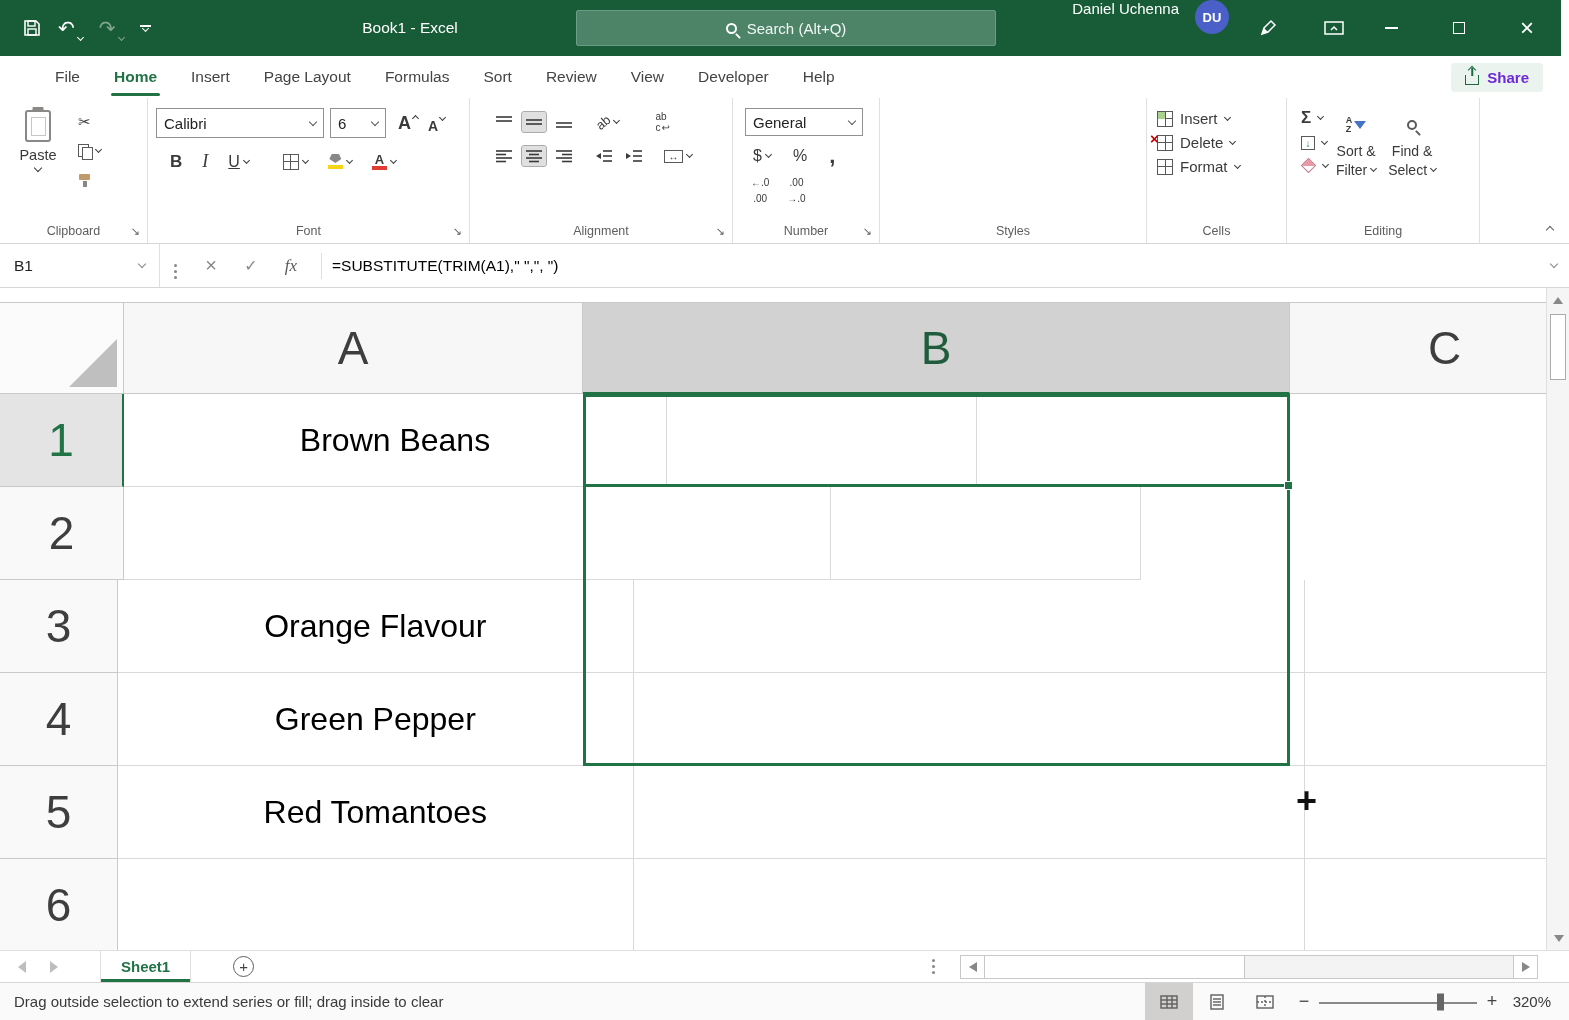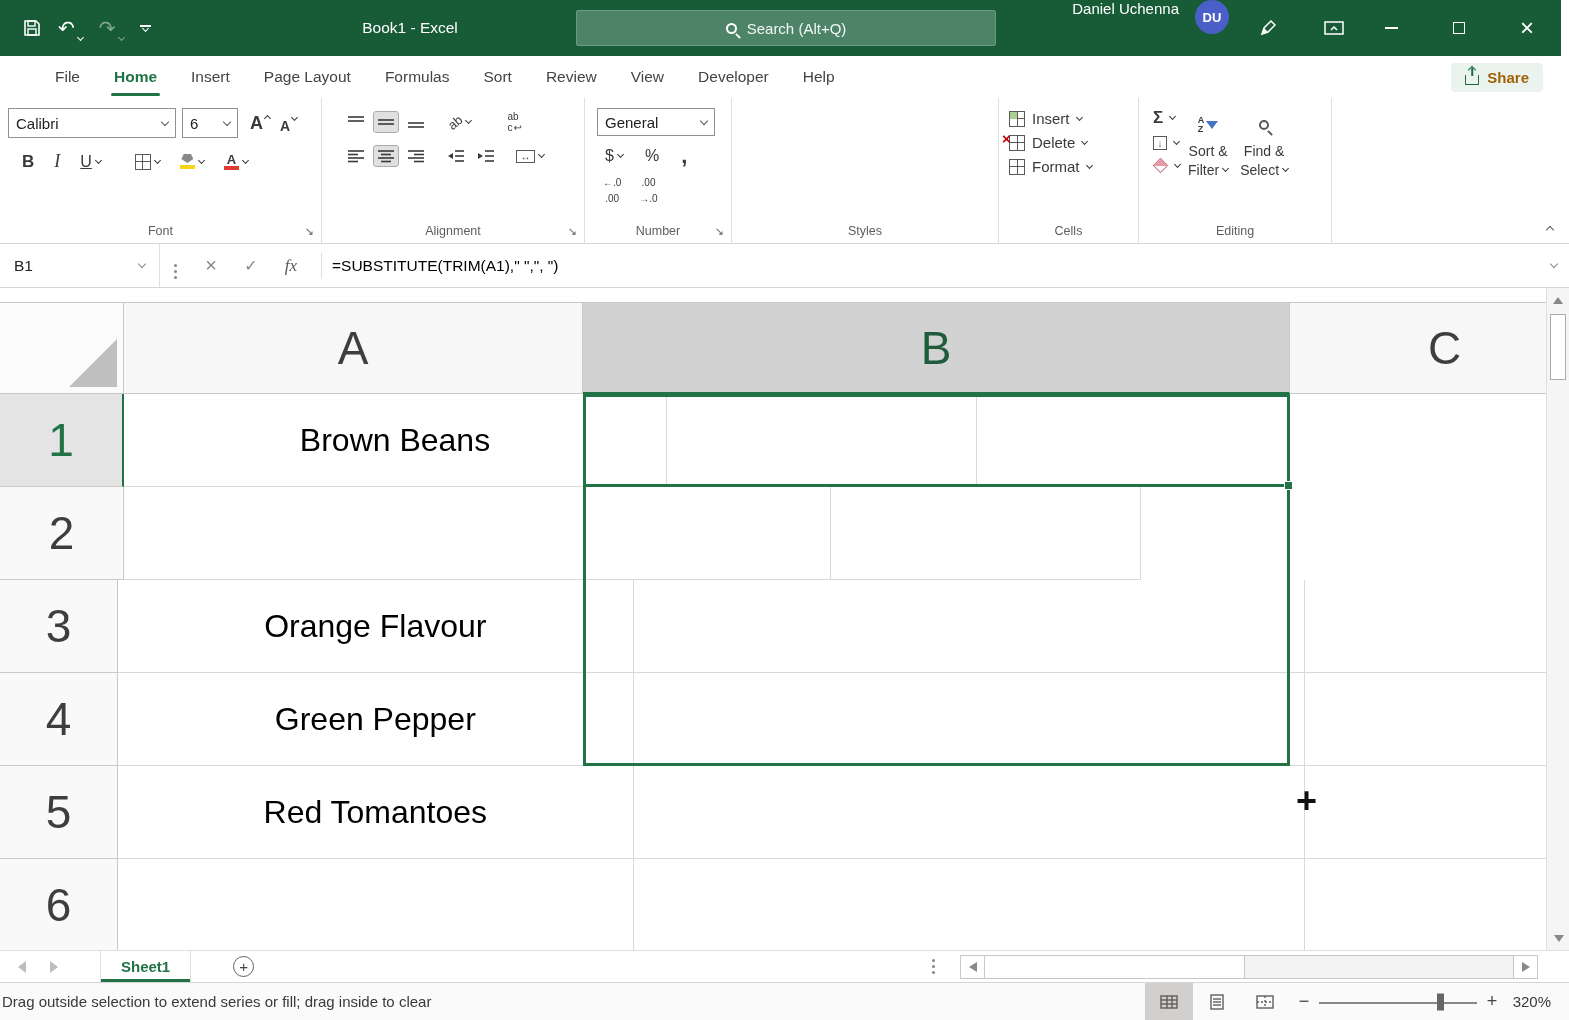--- a/index.html
+++ b/index.html
@@ -32,21 +32,21 @@
   .win-btn { width:68px; height:56px; display:flex; align-items:center; justify-content:center; }
   .win-min { width:13px; height:2px; background:#fff; }
   .win-max { width:12px; height:12px; border:1.5px solid #fff; }
   .win-close::before { content:"\00D7"; font-size:24px; font-weight:300; }
 
   
   .ribbon-tabs { position:absolute; top:56px; left:0; right:0; height:42px; background:#fff; display:flex; align-items:center; padding-left:38px; }
   .rtab { padding:0 17px; height:42px; display:flex; align-items:center; font-size:15.5px; color:#444; position:relative; }
   .rtab.active { color:#217346; font-weight:700; }
   .rtab.active::after { content:""; position:absolute; left:14px; right:14px; bottom:2px; height:3px; background:#217346; border-radius:2px; }
-  .share-btn { margin-left:auto; margin-right:26px; display:flex; align-items:center; gap:8px; background:#EAF3EE; border-radius:4px; padding:6px 14px; font-size:15px; color:#a16207; font-weight:600; }
+  .share-btn { margin-left:auto; margin-right:26px; display:flex; align-items:center; gap:8px; background:#EAF3EE; border-radius:4px; padding:6px 14px; font-size:15px; color:#6d28d9; font-weight:600; }
   .icon-share { width:14px; height:10px; border:1.5px solid #1E6A40; border-top:none; position:relative; margin-top:5px; }
   .icon-share::before { content:""; position:absolute; left:50%; top:-7px; width:1.5px; height:8px; background:#1E6A40; transform:translateX(-50%); }
   .icon-share::after { content:""; position:absolute; left:50%; top:-8px; width:5px; height:5px; border-left:1.5px solid #1E6A40; border-top:1.5px solid #1E6A40; transform:translateX(-50%) rotate(45deg); }
 
   
   .ribbon { position:absolute; top:98px; left:0; right:0; height:146px; background:#fff; border-bottom:1px solid #D8D6D4; display:flex; }
   .group { position:relative; height:100%; border-right:1px solid #E1DFDD; padding:8px 6px 26px; }
   .group-label { position:absolute; bottom:5px; left:0; right:0; text-align:center; font-size:12.5px; color:#605E5C; }
   .launcher::before { content:"\2198"; }
   .launcher { position:absolute; bottom:5px; right:7px; font-size:11px; color:#605E5C; }
@@ -202,21 +202,21 @@
   .sb-dots { position:absolute; left:932px; top:8px; }
   .hscroll { position:absolute; left:960px; top:4px; width:578px; height:24px; display:flex; border:1px solid #C8C8C8; background:#F3F3F3; }
   .hs-btn { width:24px; display:flex; align-items:center; justify-content:center; background:#fff; border-right:1px solid #C8C8C8; }
   .hs-btn.r { border-right:none; border-left:1px solid #C8C8C8; }
   .hs-btn .tri-left, .hs-btn .tri-right { border-right-color:#8a8886; border-left-color:#8a8886; border-top-width:5px; border-bottom-width:5px; }
   .hs-track { flex:1; position:relative; }
   .hs-thumb { position:absolute; left:0; top:0; bottom:0; width:260px; background:#fff; border-right:1px solid #C8C8C8; }
 
   
   .statusbar { position:absolute; top:982px; left:0; right:0; height:38px; background:#FAFAFA; border-top:1px solid #D6D6D6; display:flex; align-items:center; font-size:15px; color:#3b3a39; }
-  .sb-msg { padding-left:2px; }
+  .sb-msg { padding-left:14px; }
   .sb-right { margin-left:auto; display:flex; align-items:center; height:100%; }
   .view-btn { width:48px; height:100%; display:flex; align-items:center; justify-content:center; }
   .view-btn.active { background:#D2D0CE; }
   svg.vi rect, svg.vi line { stroke:#605E5C; stroke-width:1.4; fill:none; }
   .zoom-out, .zoom-in { width:30px; text-align:center; font-size:18px; color:#444; }
   .zoom-slider { width:158px; height:100%; position:relative; }
   .zoom-track { position:absolute; left:0; right:0; top:50%; height:2px; background:#8a8886; }
   .zoom-thumb { position:absolute; left:118px; top:50%; transform:translateY(-50%); width:7px; height:17px; background:#666; }
   .zoom-label { width:62px; text-align:right; padding-right:18px; font-size:15px; }
 </style>
@@ -287,20 +287,43 @@
   <span class="rtab">Developer</span>
   <span class="rtab">Help</span>
   <span class="share-btn">
     <span class="icon-share"></span>
     <span>Share</span>
   </span>
 </div>
 
 <div class="ribbon">
 
+  <div class="group g-clipboard">
+    <div class="clip-body">
+      <div class="paste-btn">
+        <span class="icon-clipboard"></span>
+        <span class="lbl">Paste</span>
+        <span class="chev"></span>
+      </div>
+      <div class="clip-mini">
+        <div class="mini-btn">
+            <span class="icon-cut"></span>
+          </div>
+        <div class="mini-btn">
+            <span class="icon-copy"></span>
+            <span class="chev sm"></span>
+          </div>
+        <div class="mini-btn">
+            <span class="icon-brush"></span>
+          </div>
+      </div>
+    </div>
+    <span class="group-label">Clipboard</span>
+    <span class="launcher"></span>
+  </div>
 
   <div class="group g-font">
     <div class="frow1">
       <div class="combo combo-font">
           <span>Calibri</span>
           <span class="chev"></span>
         </div>
       <div class="combo combo-size">
           <span>6</span>
           <span class="chev"></span>

